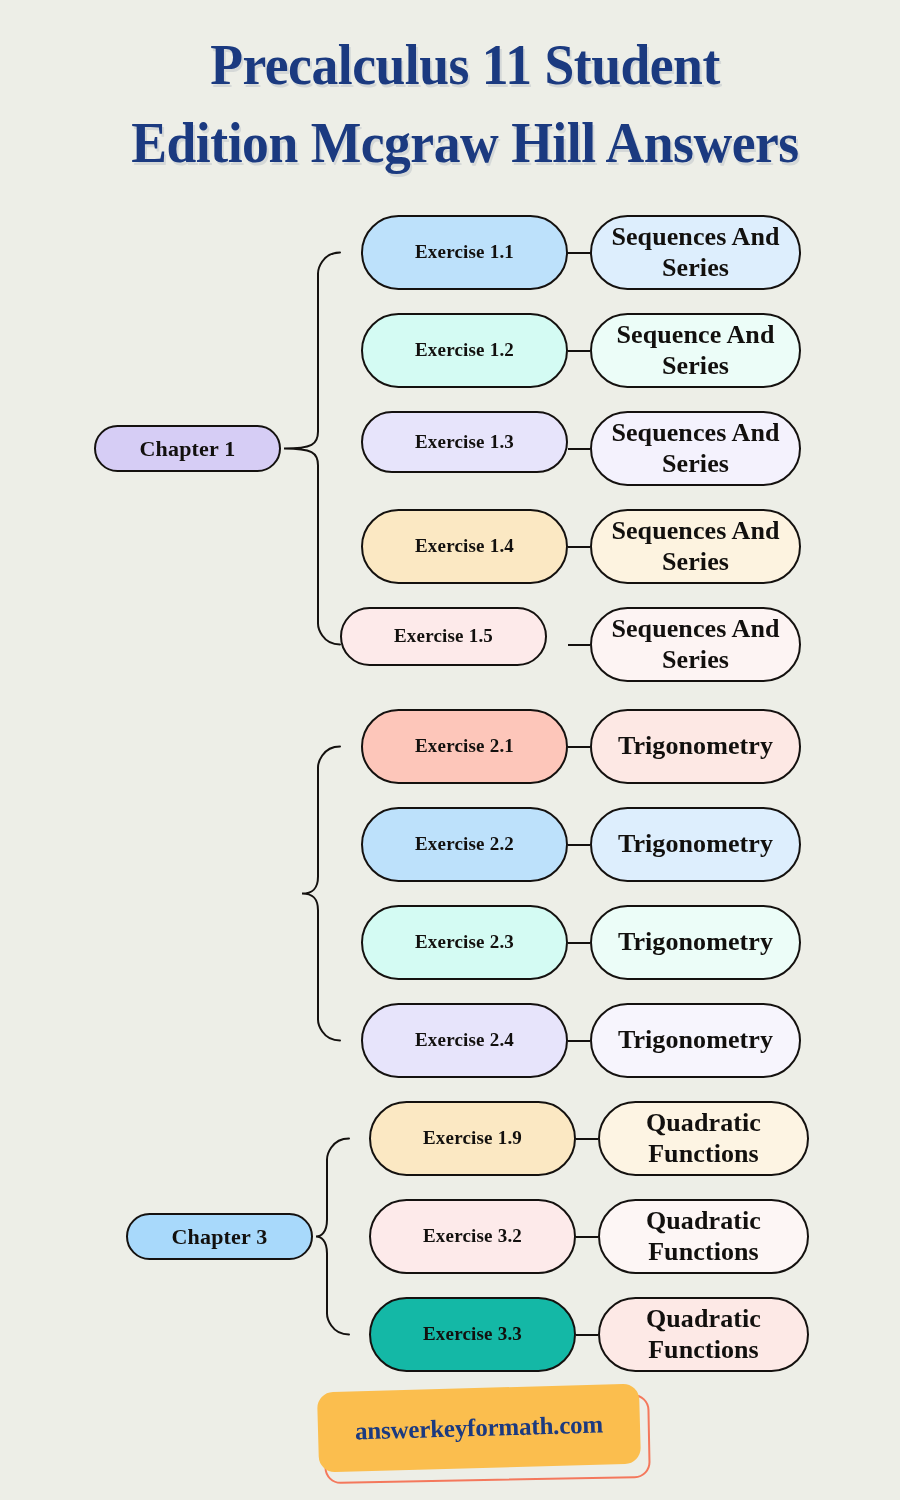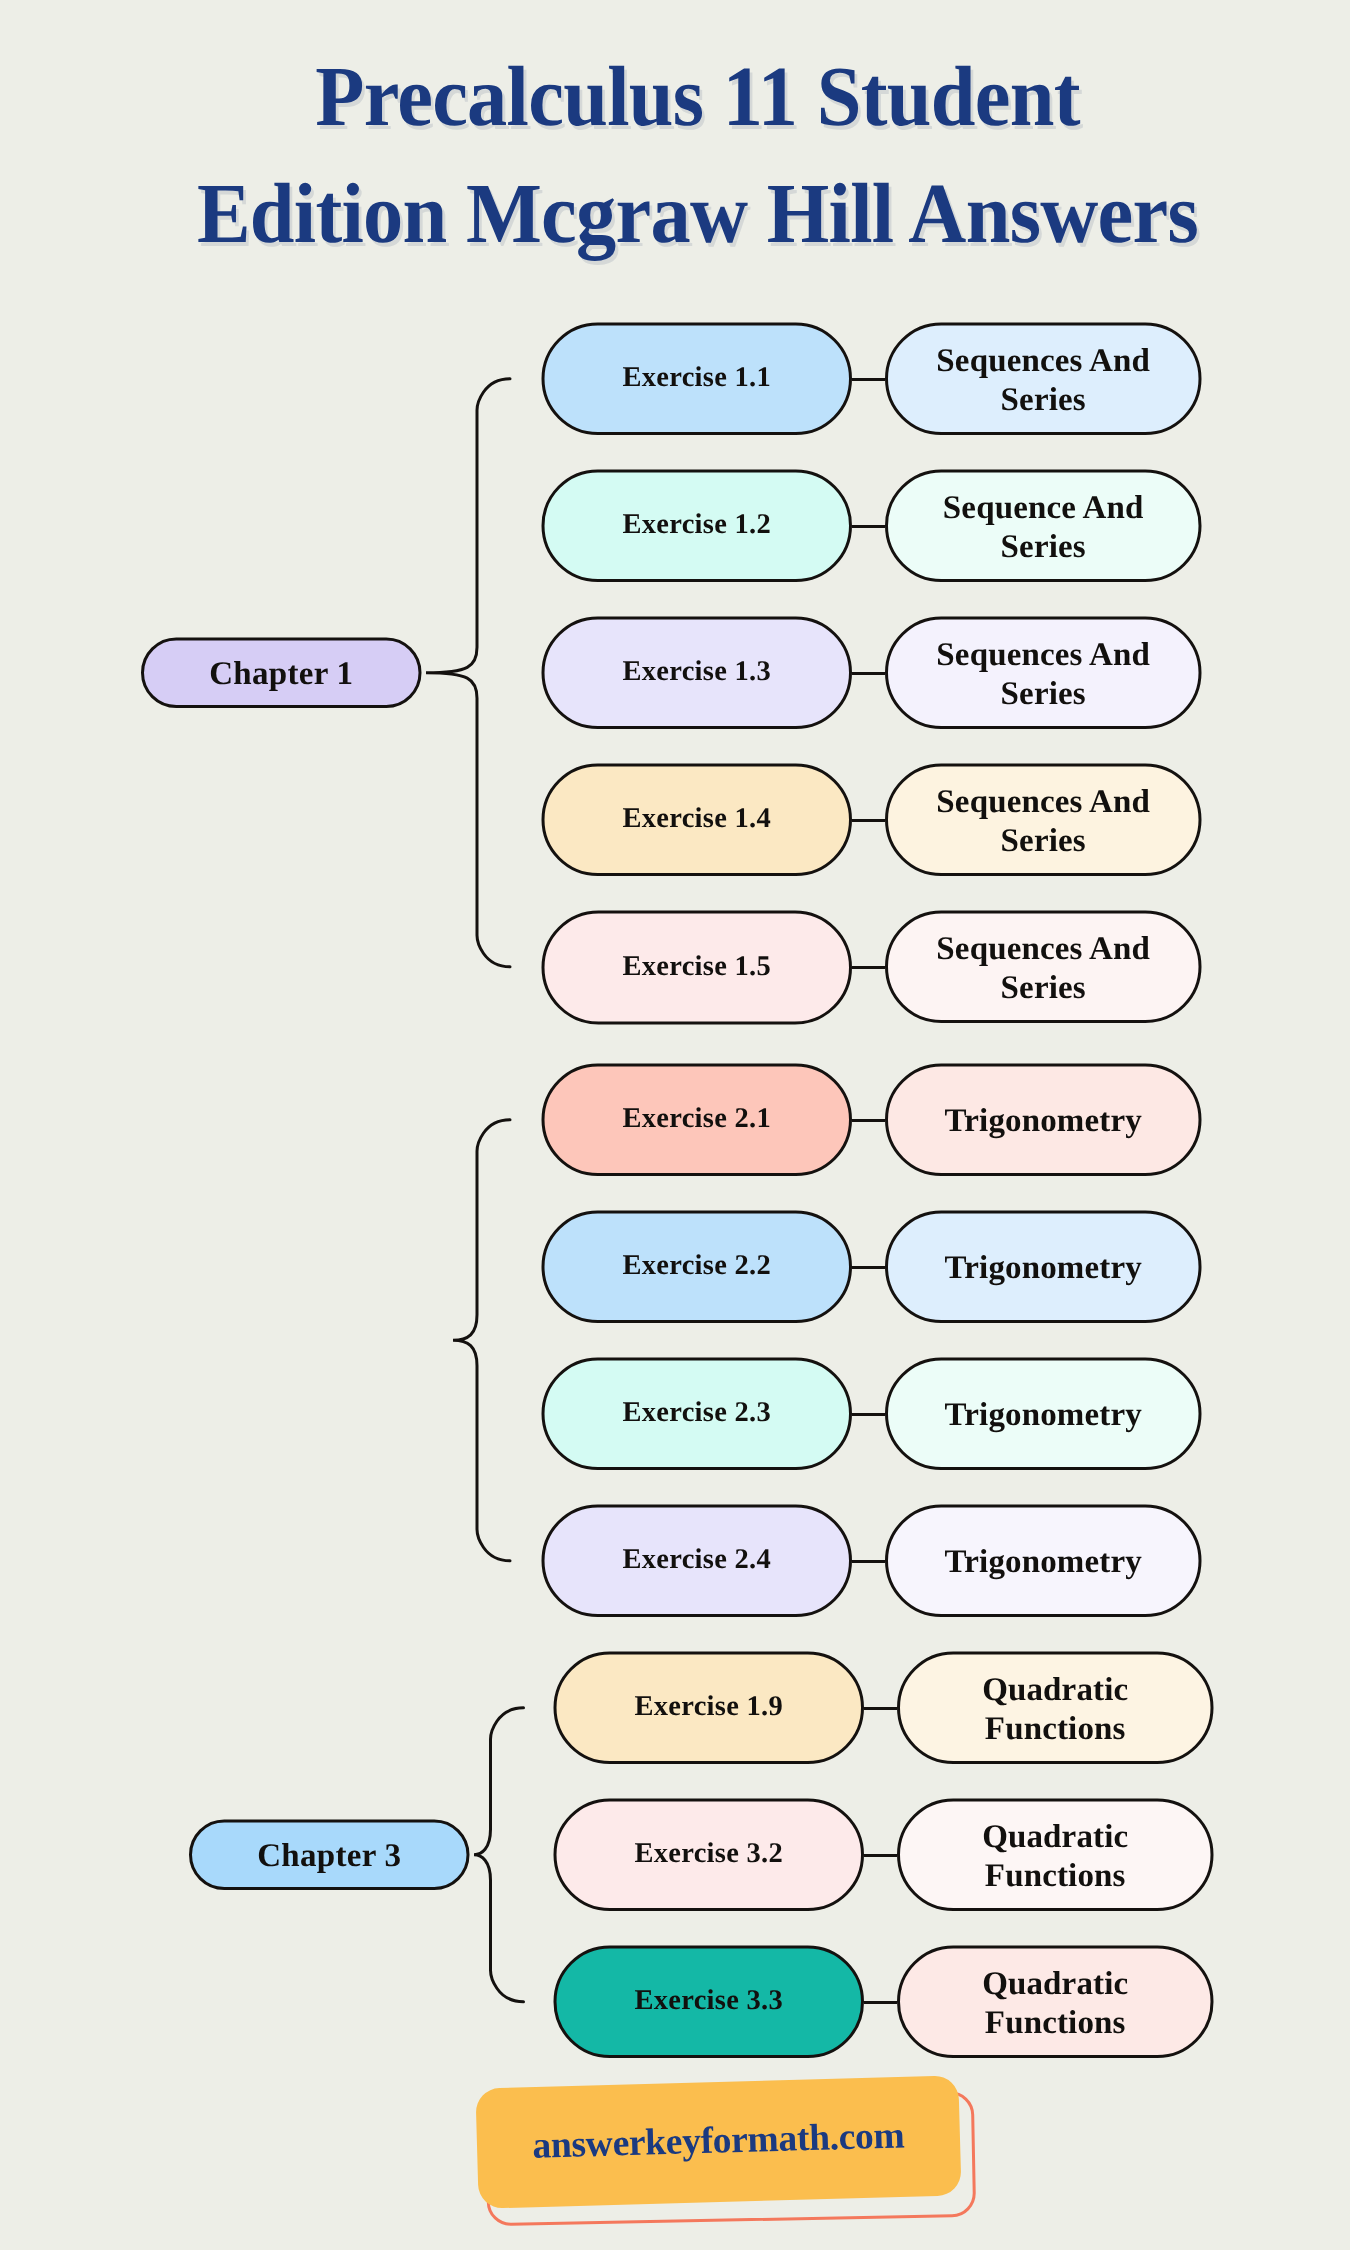--- a/index.html
+++ b/index.html
@@ -69,21 +69,21 @@
   }
   .chapter-node {
     font-size: 22px;
     letter-spacing: 0.2px;
   }
   .exercise-node {
     font-size: 19px;
     letter-spacing: 0.2px;
   }
   .topic-node {
-    font-size: 22px;
+    font-size: 26px;
     letter-spacing: 0.1px;
     padding: 0 14px;
   }
   .connector {
     position: absolute;
     height: 2.6px;
     background: #14110f;
   }
 
   
@@ -146,29 +146,29 @@
       <path d="M 349 1138.5 C 331 1138.5, 327 1155.5, 327 1159.5 L 327 1219.5 C 327 1232.5, 321 1236.5, 316 1236.5 C 321 1236.5, 327 1240.5, 327 1253.5 L 327 1313.5 C 327 1317.5, 331 1334.5, 349 1334.5" fill="none" stroke="#14110f" stroke-width="2" stroke-linecap="round"></path>
     </svg>
 <div class="node exercise-node" style="left: 361px; top: 215px; width: 207px; height: 75px; background: rgb(189, 225, 251);">Exercise 1.1</div>
     <div class="connector" style="left: 568px; top: 251.5px; width: 22px;"></div>
     <div class="node topic-node" style="left: 590px; top: 215px; width: 211px; height: 75px; background: rgb(221, 238, 253);">Sequences And
 Series</div>
     <div class="node exercise-node" style="left: 361px; top: 313px; width: 207px; height: 75px; background: rgb(212, 251, 243);">Exercise 1.2</div>
     <div class="connector" style="left: 568px; top: 349.5px; width: 22px;"></div>
     <div class="node topic-node" style="left: 590px; top: 313px; width: 211px; height: 75px; background: rgb(236, 253, 248);">Sequence  And
 Series</div>
-    <div class="node exercise-node" style="left: 361px; top: 411px; width: 207px; height: 75px; background: rgb(231, 228, 251);">Exercise 1.3</div>
+    <div class="node exercise-node" style="left: 361px; top: 411px; width: 207px; height: 62px; background: rgb(231, 228, 251);">Exercise 1.3</div>
     <div class="connector" style="left: 568px; top: 447.5px; width: 22px;"></div>
     <div class="node topic-node" style="left: 590px; top: 411px; width: 211px; height: 75px; background: rgb(244, 242, 253);">Sequences And
 Series</div>
     <div class="node exercise-node" style="left: 361px; top: 509px; width: 207px; height: 75px; background: rgb(251, 232, 195);">Exercise 1.4</div>
     <div class="connector" style="left: 568px; top: 545.5px; width: 22px;"></div>
     <div class="node topic-node" style="left: 590px; top: 509px; width: 211px; height: 75px; background: rgb(253, 243, 224);">Sequences And
 Series</div>
-    <div class="node exercise-node" style="left: 361px; top: 607px; width: 207px; height: 76px; background: rgb(253, 234, 234);">Exercise  1.5</div>
+    <div class="node exercise-node" style="left: 340px; top: 607px; width: 207px; height: 59px; background: rgb(253, 234, 234);">Exercise  1.5</div>
     <div class="connector" style="left: 568px; top: 643.5px; width: 22px;"></div>
     <div class="node topic-node" style="left: 590px; top: 607px; width: 211px; height: 75px; background: rgb(253, 244, 243);">Sequences And
 Series</div>
     <div class="node chapter-node" style="left: 94px; top: 425px; width: 187px; height: 47px; background: rgb(214, 205, 245);">Chapter 1</div>
     <div class="node exercise-node" style="left: 361px; top: 709px; width: 207px; height: 75px; background: rgb(253, 198, 186);">Exercise 2.1</div>
     <div class="connector" style="left: 568px; top: 745.5px; width: 22px;"></div>
     <div class="node topic-node" style="left: 590px; top: 709px; width: 211px; height: 75px; background: rgb(253, 232, 228);">Trigonometry</div>
     <div class="node exercise-node" style="left: 361px; top: 807px; width: 207px; height: 75px; background: rgb(189, 225, 251);">Exercise 2.2</div>
     <div class="connector" style="left: 568px; top: 843.5px; width: 22px;"></div>
     <div class="node topic-node" style="left: 590px; top: 807px; width: 211px; height: 75px; background: rgb(221, 238, 253);">Trigonometry</div>

